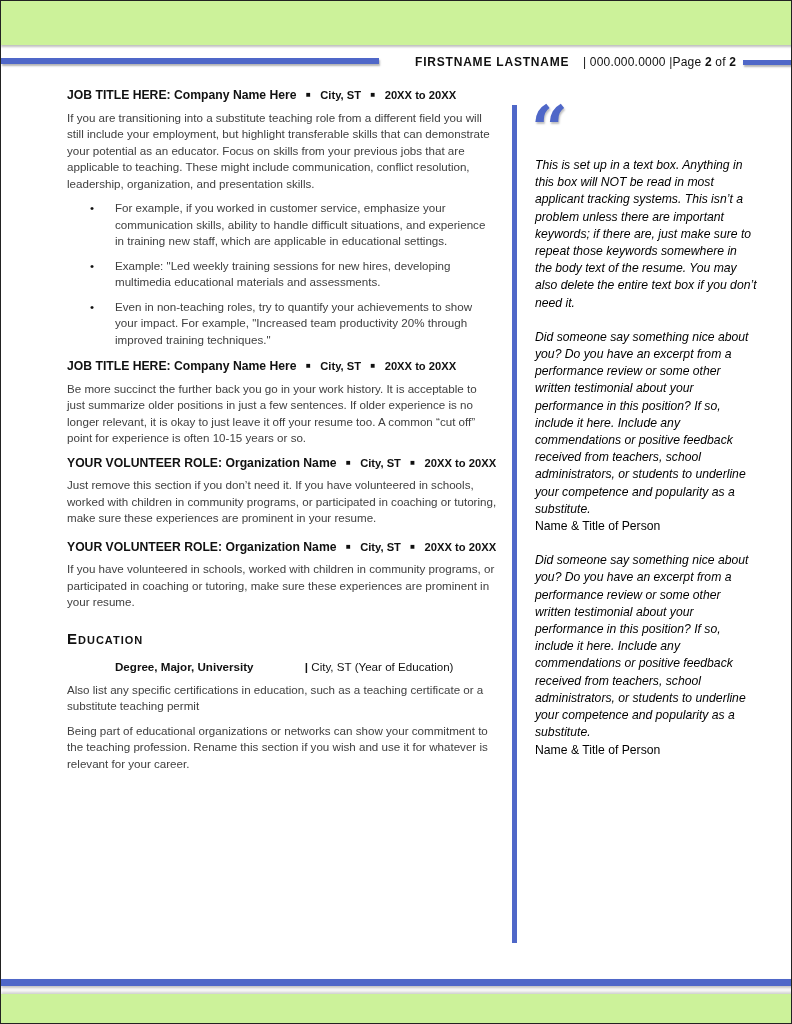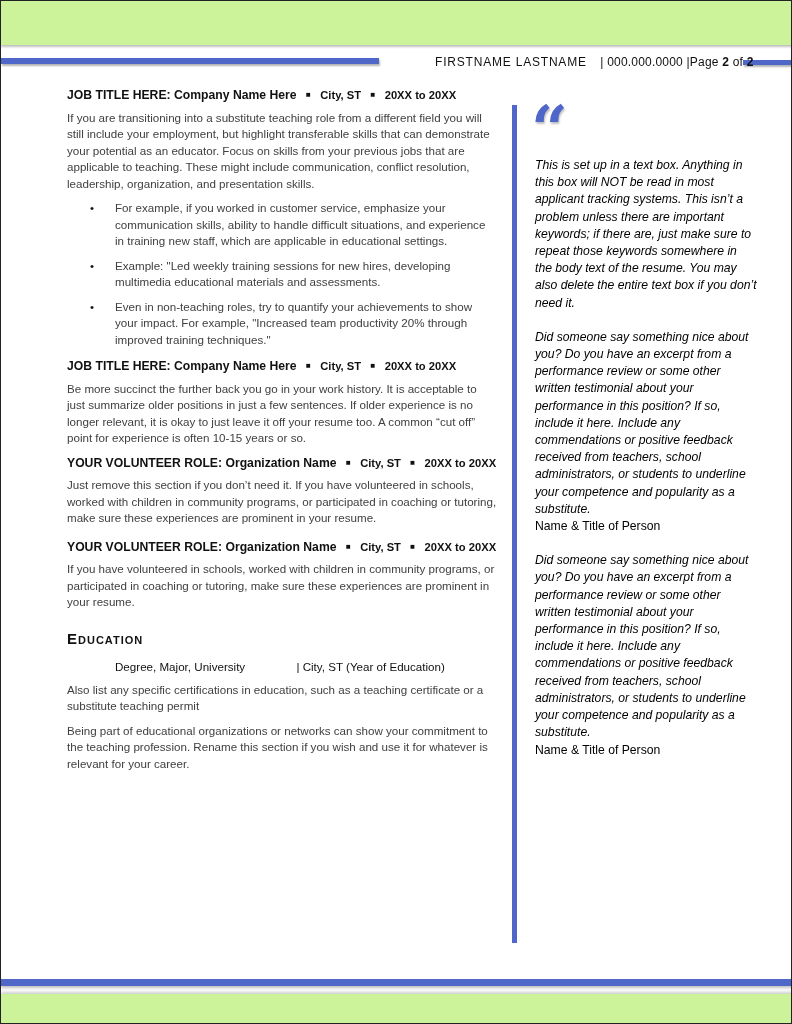--- a/index.html
+++ b/index.html
@@ -7,35 +7,35 @@
     width: 792px; height: 1024px; position: relative; overflow: hidden;
     background: #ffffff;
     font-family: "Liberation Sans", sans-serif;
     border: 1px solid #222; box-sizing: border-box;
   }
   .top-band { position: absolute; left: 0; top: 0; width: 792px; height: 44px; background: #ccf29a; box-shadow: 0 2px 2px rgba(0,0,0,0.25); }
   .bottom-band { position: absolute; left: 0; top: 993px; width: 792px; height: 31px; background: #ccf29a; box-shadow: 0 -2px 3px rgba(0,0,0,0.2); }
   .hdr-line-left { position: absolute; left: 0; top: 57px; width: 378px; height: 6px; background: #4f67c8; box-shadow: 1px 2px 2px rgba(0,0,0,0.3); }
   .hdr-line-right { position: absolute; left: 742px; top: 59px; width: 50px; height: 5px; background: #4f67c8; box-shadow: 1px 2px 2px rgba(0,0,0,0.3); }
   .header-info { position: absolute; left: 414px; top: 54px; font-size: 12px; color: #111; white-space: nowrap; letter-spacing: 0.2px; }
-  .header-info .name { font-weight: normal; letter-spacing: 0.8px; margin-right: 10px; margin-left: 20px; }
+  .header-info .name { font-weight: bold; letter-spacing: 0.8px; margin-right: 10px; }
   .header-info b { font-weight: bold; }
   .footer-line { position: absolute; left: 0; top: 978px; width: 792px; height: 7px; background: #4f67c8; box-shadow: 0 2px 3px rgba(0,0,0,0.25); }
 
   .main { position: absolute; left: 66px; top: 86px; width: 430px; color: #404040; font-size: 11.6px; line-height: 16.5px; }
   .job { font-weight: bold; color: #111; font-size: 12.2px; margin: 0 8px 6px 0; white-space: nowrap; }
   .job .meta { font-size: 11.2px; }
   .job .sep { font-size: 8px; vertical-align: 2px; margin: 0 6px; }
   p { margin: 0 0 8px 0; }
   ul { margin: 0 0 10px 0; padding-left: 48px; list-style: none; }
   ul li { position: relative; margin-bottom: 8px; padding-right: 6px; }
   ul li::before { content: "\2022"; position: absolute; left: -25px; color: #111; }
   .section { font-weight: bold; color: #111; font-size: 15px; letter-spacing: 1px; margin: 20px 0 12px 0; font-variant: small-caps; }
   .edu-line { color: #111; margin-bottom: 6px; }
-  .edu-line b { font-weight: normal; padding-left: 48px; }
+  .edu-line b { font-weight: bold; padding-left: 48px; }
 
   .side-bar { position: absolute; left: 511px; top: 104px; width: 5px; height: 838px; background: #4f67c8; }
   .quote-icon { position: absolute; left: 530px; top: 96px; font-family: "DejaVu Serif", serif; font-weight: bold; font-size: 64px; color: #4f67c8; line-height: 64px; text-shadow: 1px 2px 2px rgba(0,0,0,0.25); }
   .sidebar { position: absolute; left: 534px; top: 156px; width: 222px; color: #000000; font-size: 12.2px; line-height: 17.2px; font-style: italic; }
   .sidebar p { margin: 0 0 17px 0; }
   .sidebar .quote p { margin: 0; }
   .sidebar .attrib { font-style: normal; margin: 0 0 17px 0; }
 </style>
 </head>
 <body>

